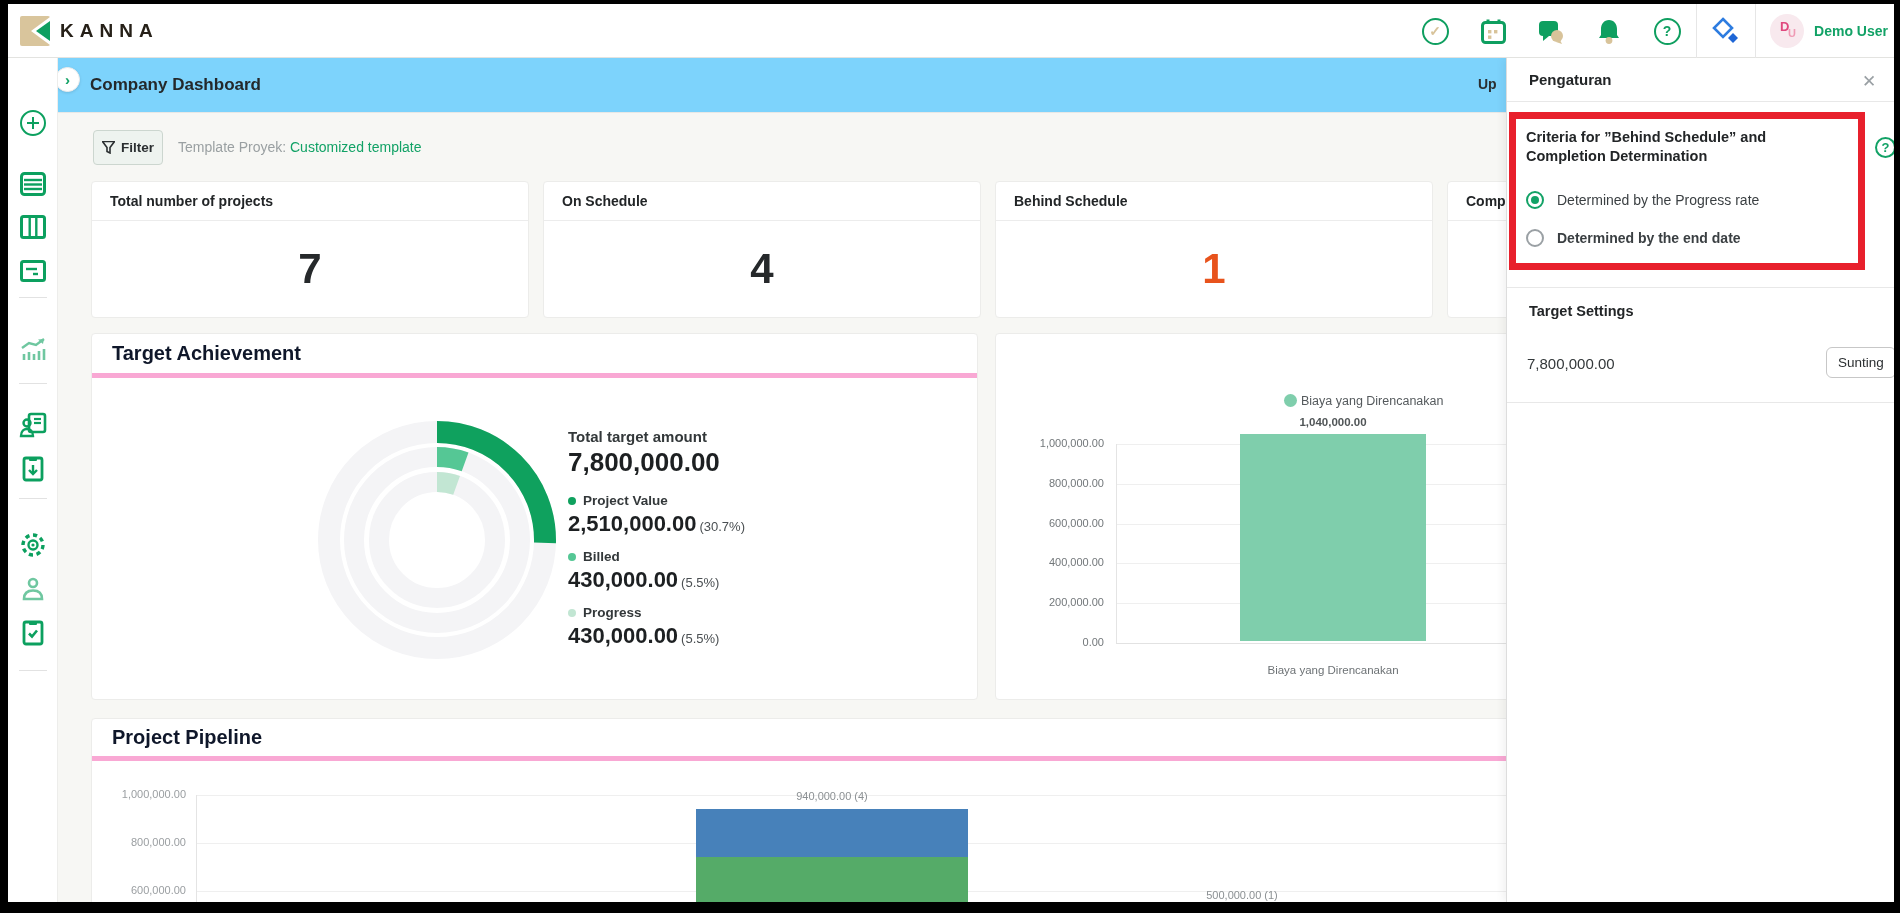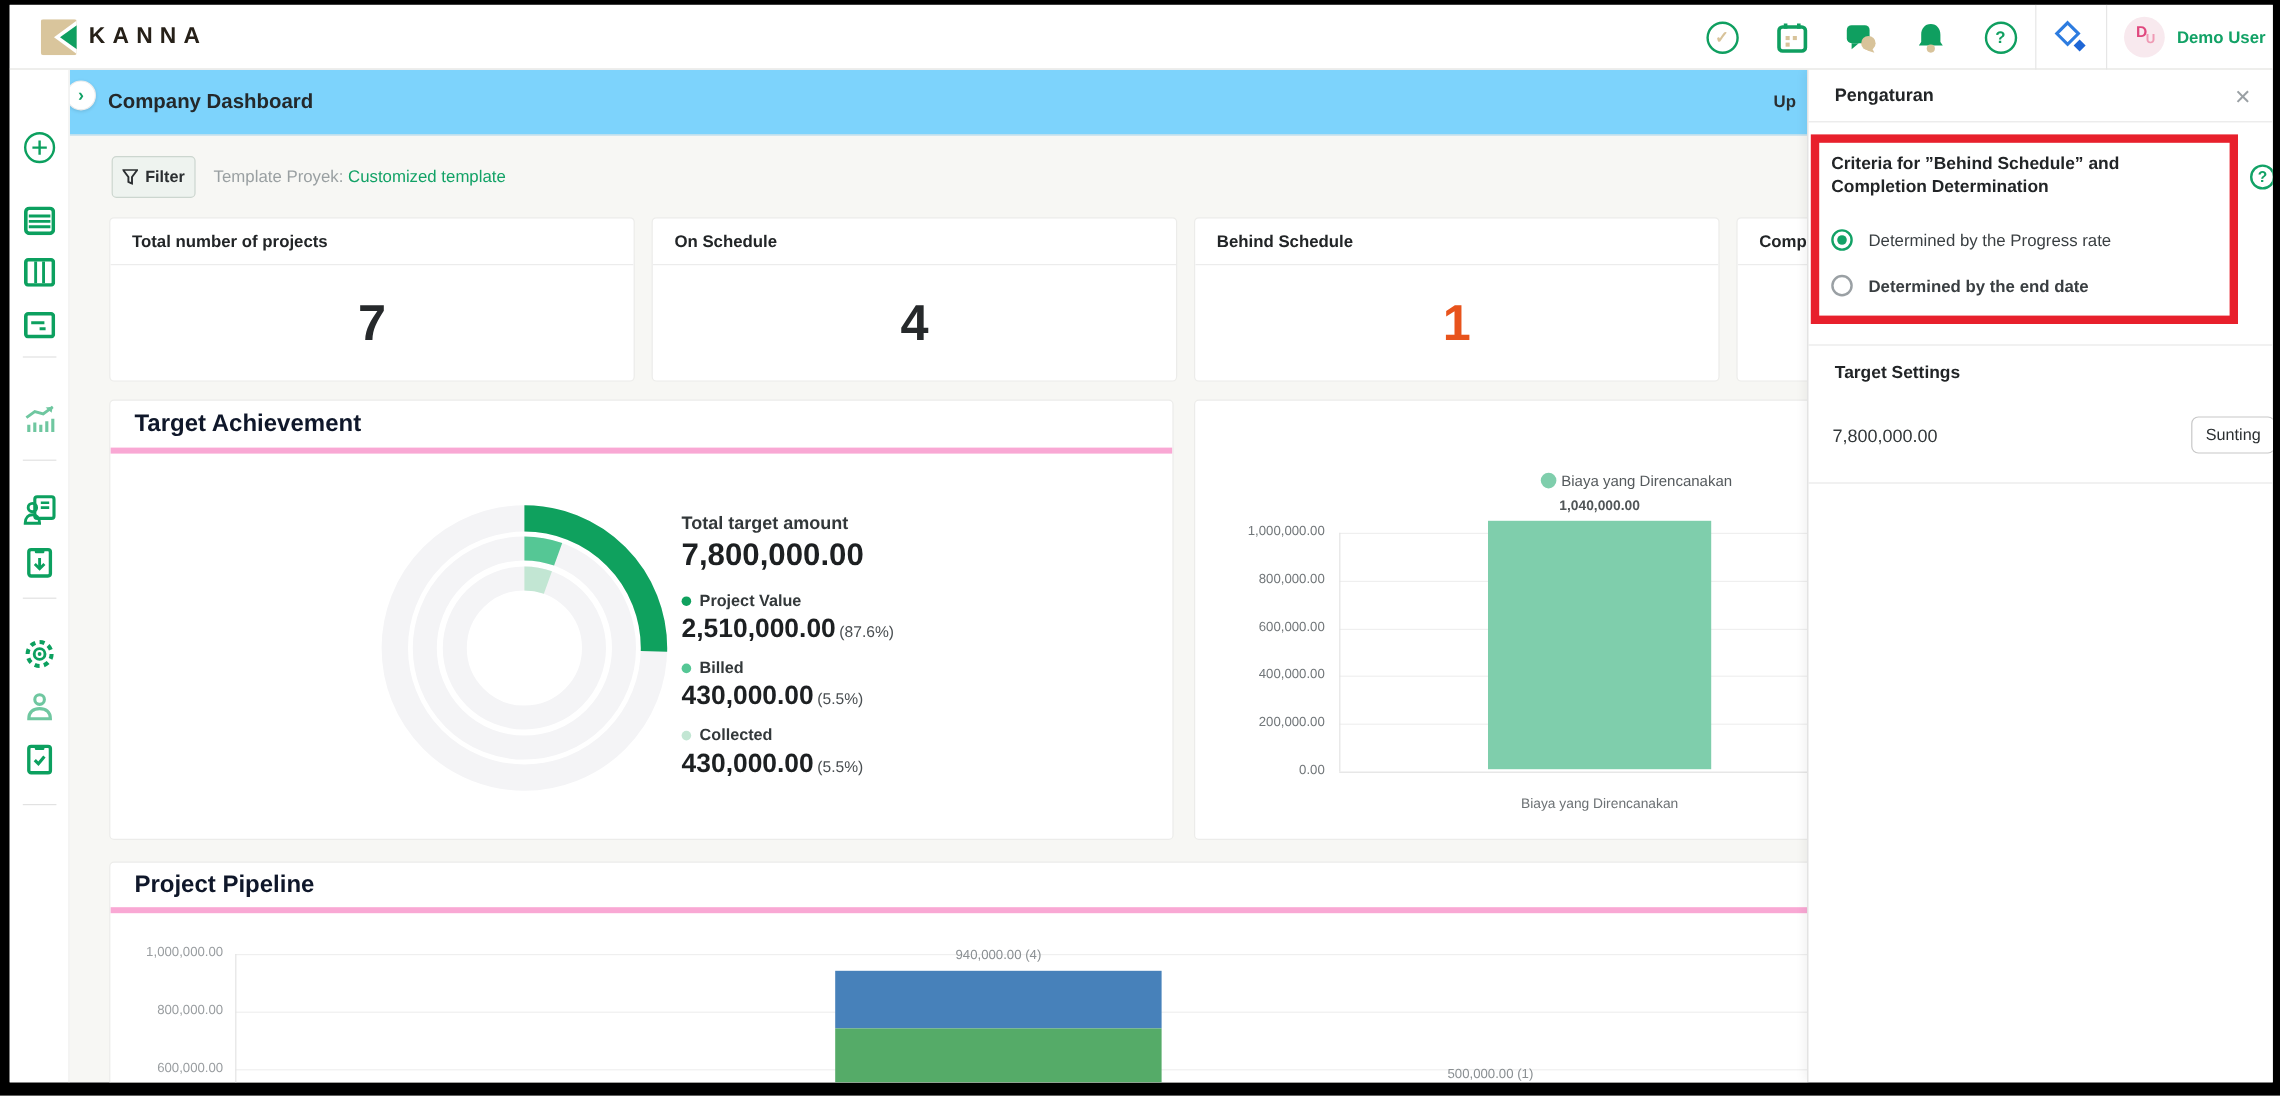--- a/index.html
+++ b/index.html
@@ -2,21 +2,21 @@
 <html><head>
 <meta charset="utf-8">
 <style>
   * { margin:0; padding:0; box-sizing:border-box; }
   html,body { width:1900px; height:913px; }
   body { background:#000; font-family:"Liberation Sans", sans-serif; position:relative; overflow:hidden; }
   .app { position:absolute; left:8px; top:4px; width:1886px; height:898px; background:#fff; overflow:hidden; }
 
   
   .topbar { position:absolute; left:0; top:0; width:1886px; height:54px; background:#fff; border-bottom:1px solid #e3e3e0; z-index:30; }
-  .brand { position:absolute; left:26px; top:12px; display:flex; align-items:center; gap:10px; }
+  .brand { position:absolute; left:12px; top:12px; display:flex; align-items:center; gap:10px; }
   .brand-text { font-size:19px; font-weight:800; letter-spacing:6px; color:#262018; }
   .tb-icons { position:absolute; right:0; top:0; height:54px; display:flex; align-items:center; }
   .tb-ic { width:58px; height:54px; display:flex; align-items:center; justify-content:center; cursor:pointer; }
   .tb-sep { width:1px; height:54px; background:#e6e6e6; }
   .circ-ic { width:27px; height:27px; border-radius:50%; border:2.5px solid #0f9f60; display:flex; align-items:center; justify-content:center; font-size:14px; font-weight:700; }
   .avatar { width:34px; height:34px; border-radius:50%; background:#f8e9ee; position:relative; margin-left:14px; }
   .avatar .a1 { position:absolute; left:10px; top:5px; color:#e0487e; font-weight:700; font-size:13px; }
   .avatar .a2 { position:absolute; left:18px; top:13px; color:#ef9ab4; font-weight:700; font-size:11px; }
   .username { color:#12a266; font-weight:700; font-size:14px; margin:0 6px 0 10px; white-space:nowrap; }
 
@@ -283,31 +283,31 @@
         <circle cx="120" cy="120" r="58" fill="none" stroke-width="20" transform="rotate(-90 120 120)" stroke="#c2e6d3" stroke-dasharray="20.0 364.4"></circle>
       </svg>
       <div class="ta-stats">
         <div class="ta-total-label">Total target amount</div>
         <div class="ta-total-value">7,800,000.00</div>
 
         <div class="ta-item-label">
           <span class="ta-dot" style="background: rgb(15, 161, 94);"></span>
           <span>Project Value</span>
         </div>
-        <div class="ta-item-value"><span>2,510,000.00</span><span class="ta-pct">(87.6%)</span></div>
+        <div class="ta-item-value"><span>2,510,000.00</span><span class="ta-pct">(30.7%)</span></div>
 
         <div class="ta-item-label">
           <span class="ta-dot" style="background: rgb(85, 199, 149);"></span>
           <span>Billed</span>
         </div>
         <div class="ta-item-value"><span>430,000.00</span><span class="ta-pct">(5.5%)</span></div>
 
         <div class="ta-item-label">
           <span class="ta-dot" style="background: rgb(194, 230, 211);"></span>
-          <span>Collected</span>
+          <span>Progress</span>
         </div>
         <div class="ta-item-value"><span>430,000.00</span><span class="ta-pct">(5.5%)</span></div>
       </div>
     </div>
 
     <div class="card cost-card">
       <div class="legend-row">
         <span class="legend-dot" style="left: 288px; background: rgb(127, 206, 172);"></span>
         <span class="legend-text">Biaya yang Direncanakan</span>
 

